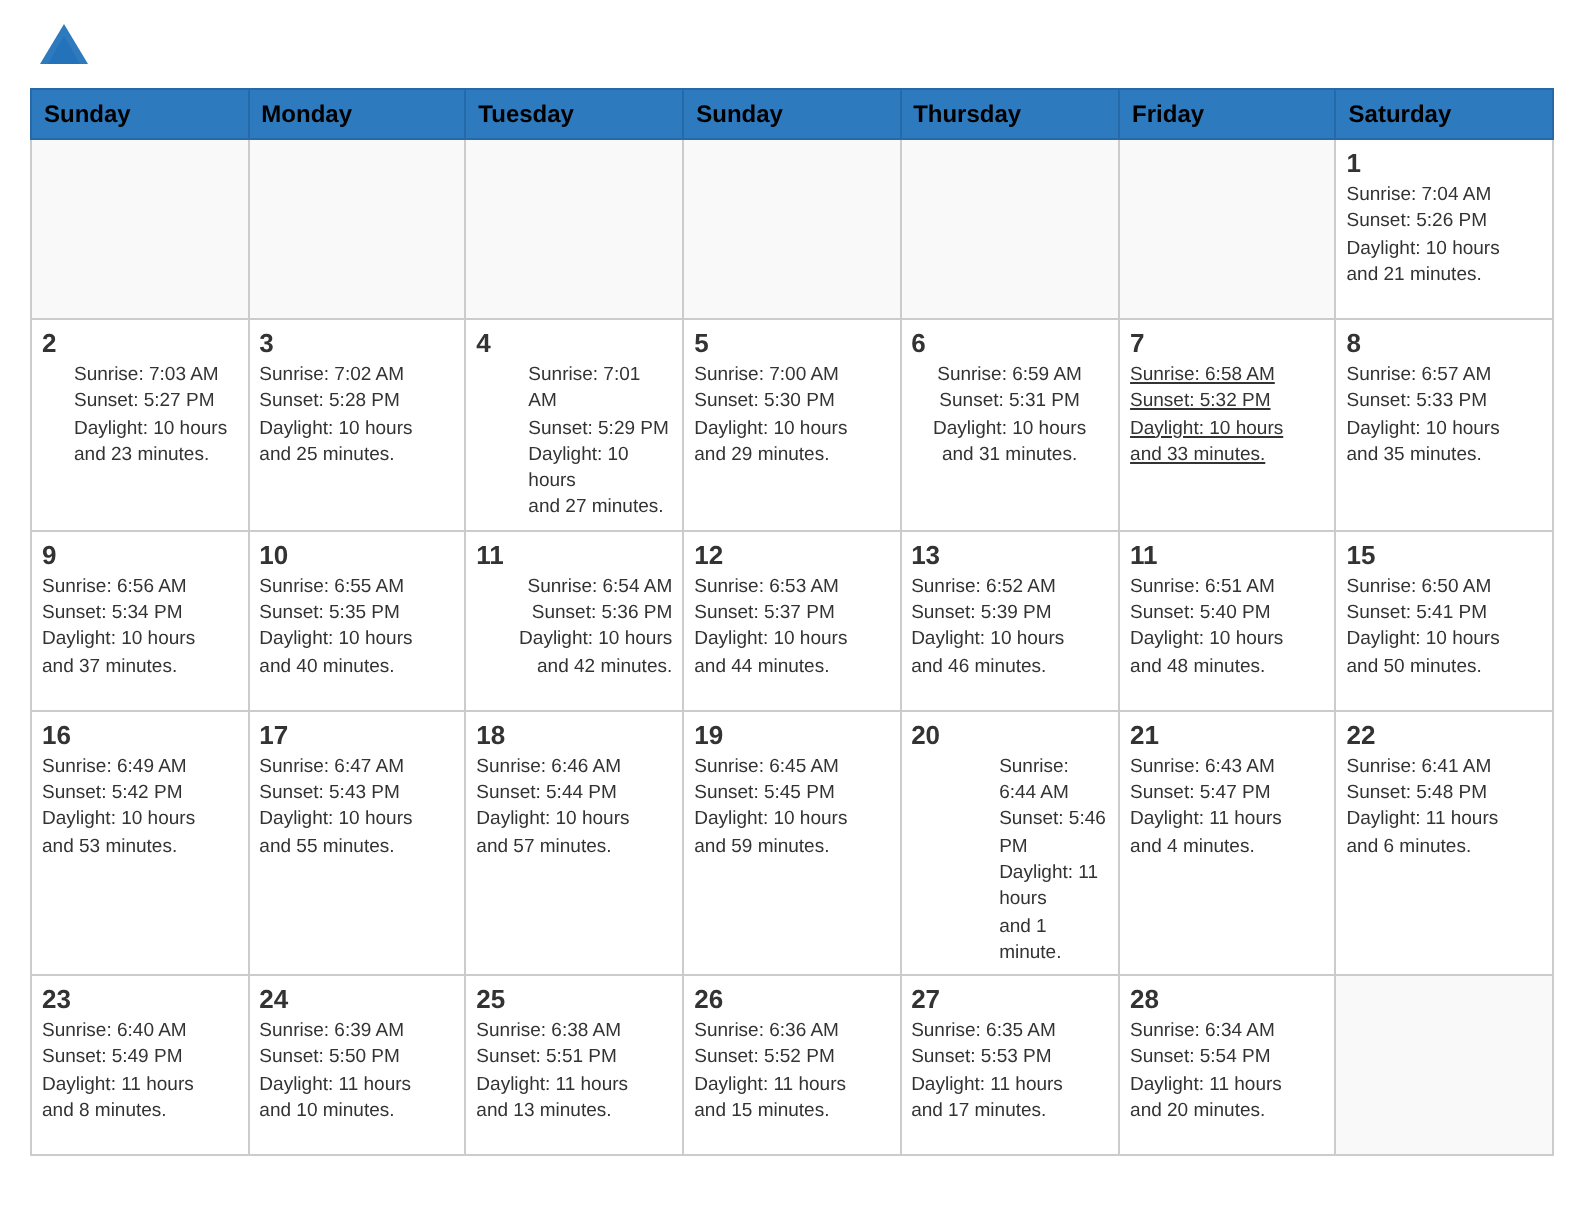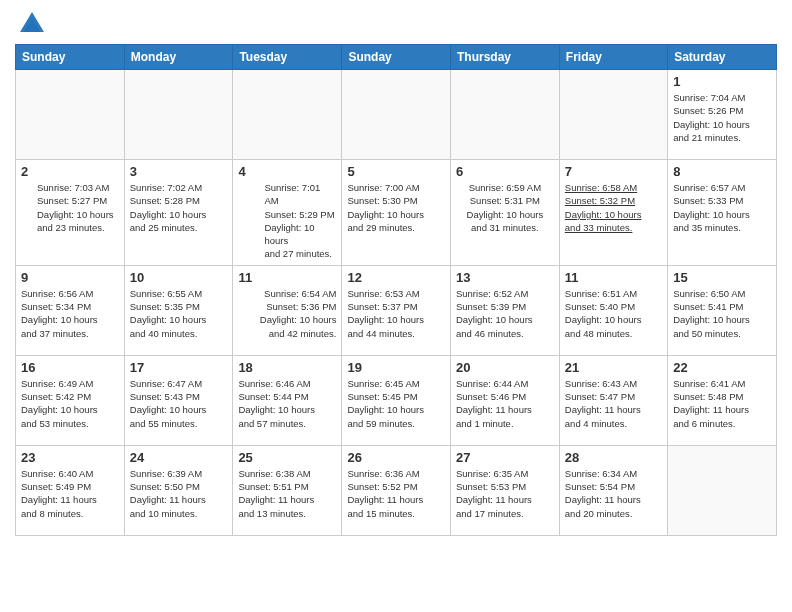--- a/index.html
+++ b/index.html
@@ -58,21 +58,21 @@
       font-size: 14px;
       color: #555;
     }
     .calendar {
       width: 100%;
       border-collapse: collapse;
       border: 1px solid #ccc;
     }
     .calendar th {
       background-color: #2e7abf;
-      color: #ffffff;
+      color: #000000;
       font-size: 12px;
       font-weight: bold;
       padding: 5px 6px;
       border: 1px solid #2669a8;
       text-align: left;
     }
     .calendar td {
       border: 1px solid #ccc;
       vertical-align: top;
       padding: 4px 5px;
@@ -271,21 +271,21 @@
           </td>
           <td>
             <span class="day-number">19</span>
             <div class="day-info" style="white-space: pre-line;">Sunrise: 6:45 AM
 Sunset: 5:45 PM
 Daylight: 10 hours
 and 59 minutes.</div>
           </td>
           <td>
             <span class="day-number">20</span>
-            <div class="day-info" style="white-space: pre-line;">Sunrise: 6:44 AM
+            <div class="day-info" style="white-space: pre-line; margin-left: 44px;">Sunrise: 6:44 AM
 Sunset: 5:46 PM
 Daylight: 11 hours
 and 1 minute.</div>
           </td>
           <td>
             <span class="day-number">21</span>
             <div class="day-info" style="white-space: pre-line;">Sunrise: 6:43 AM
 Sunset: 5:47 PM
 Daylight: 11 hours
 and 4 minutes.</div>

